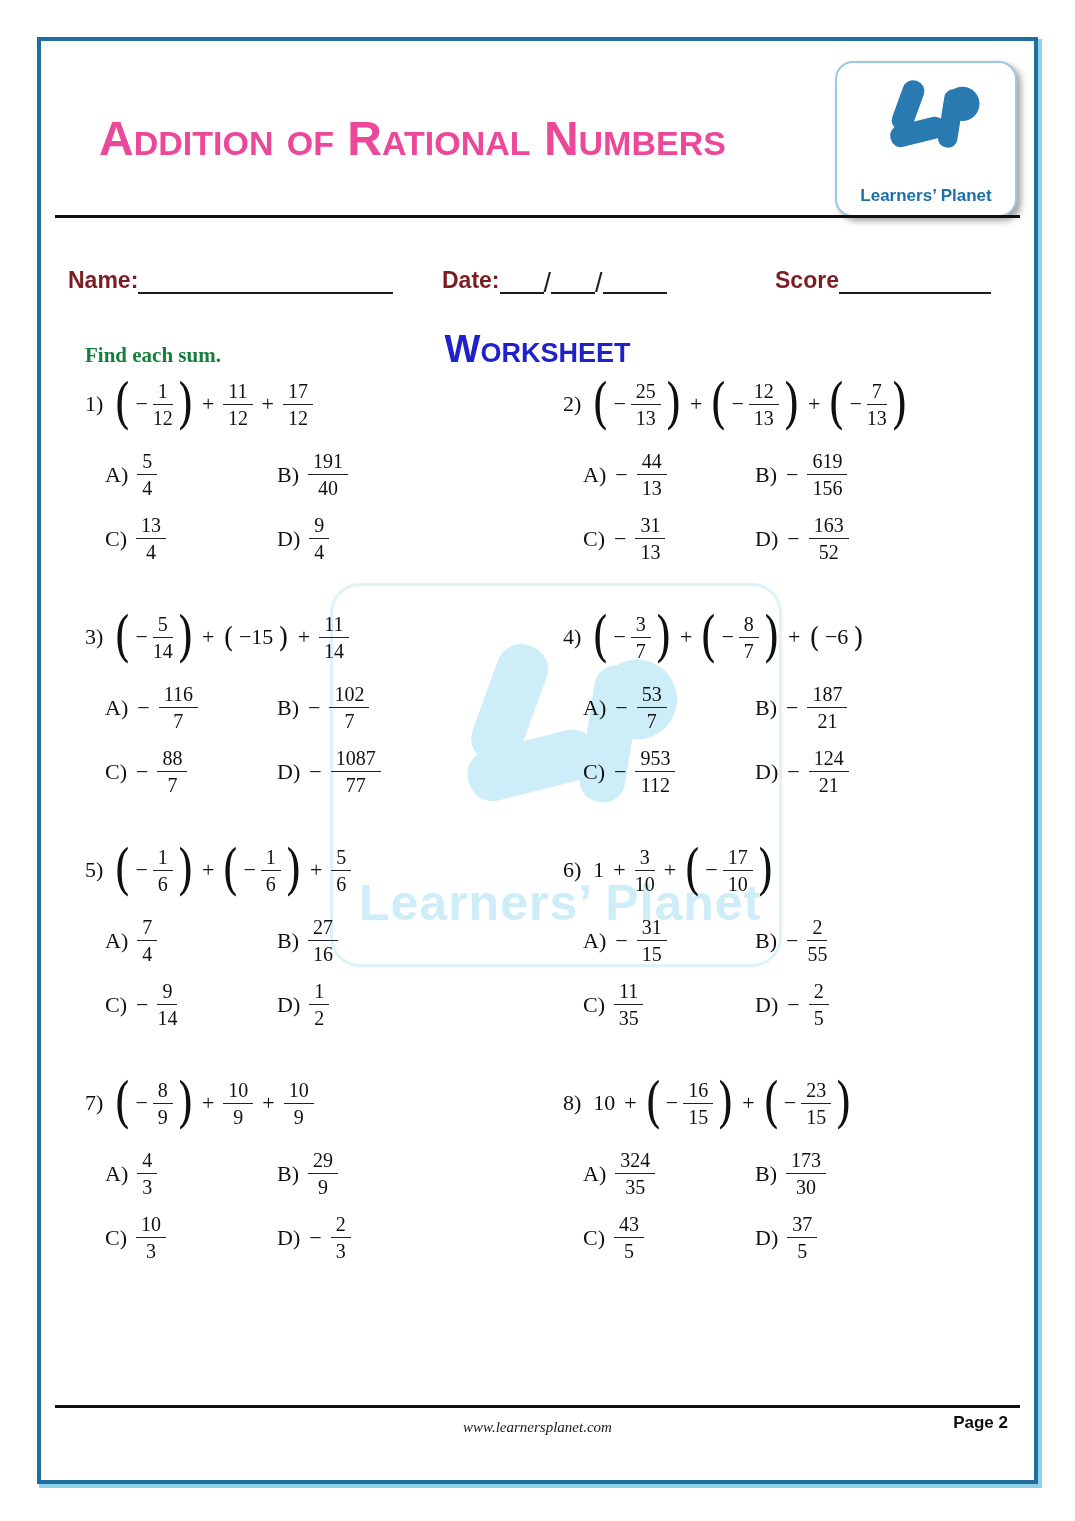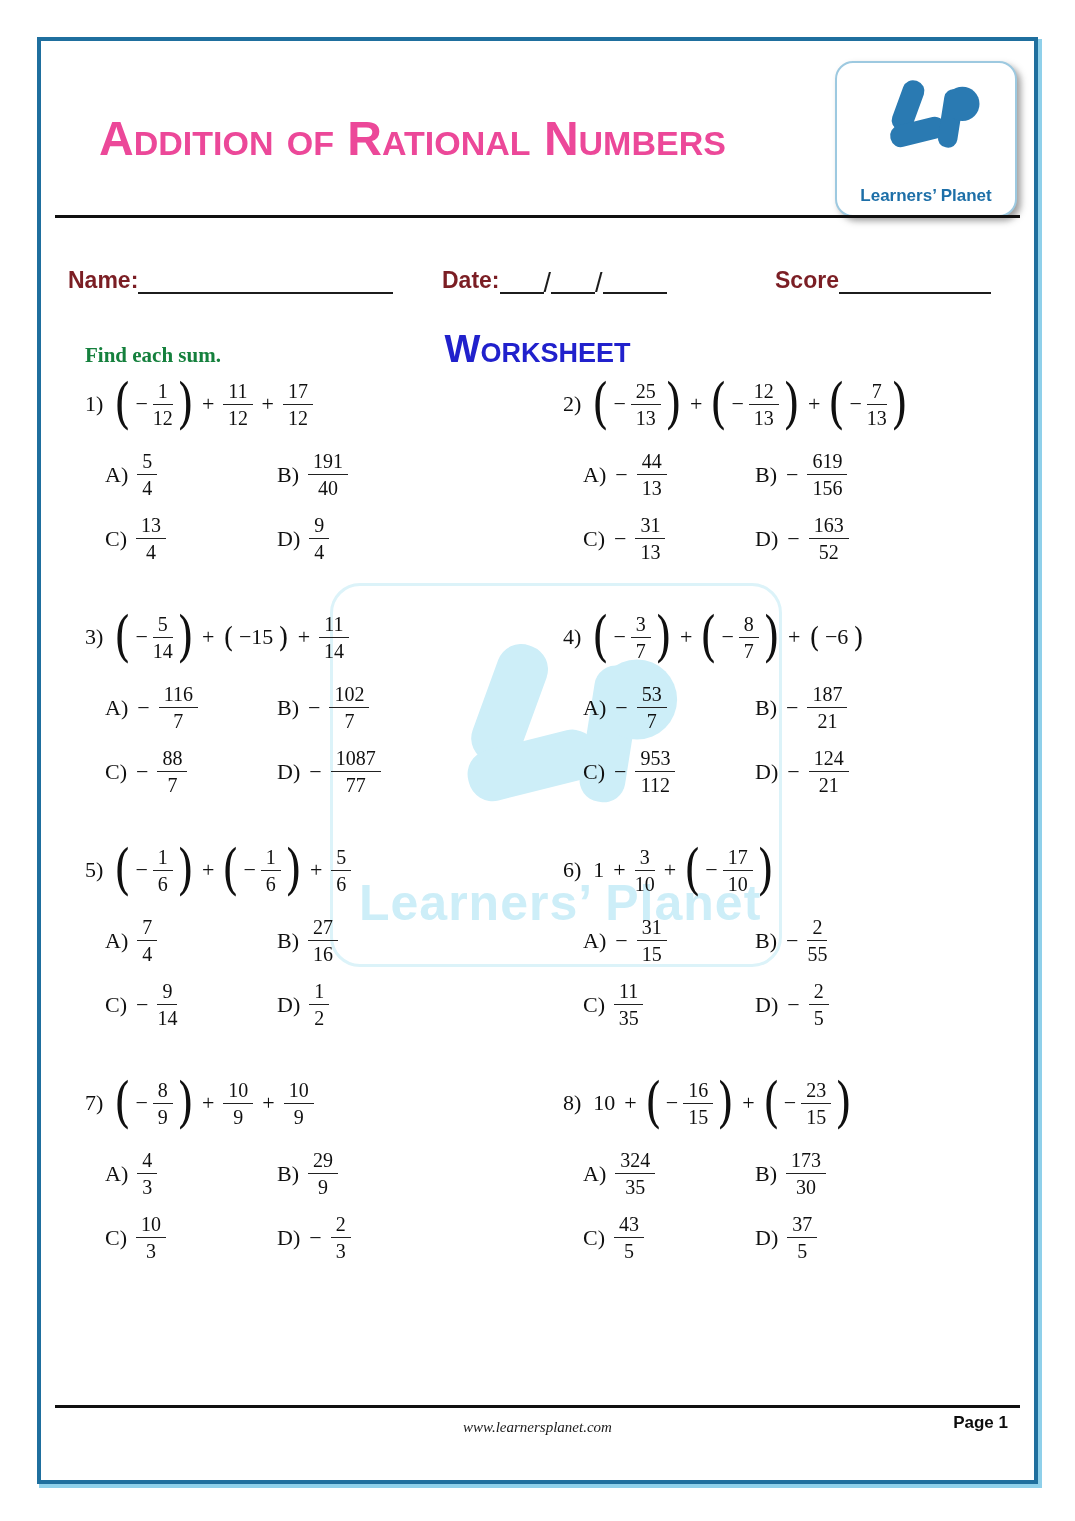--- a/index.html
+++ b/index.html
@@ -589,15 +589,15 @@
               <span class="num">37</span>
               <span class="den">5</span>
             </span>
           </div>
         </div>
       </div>
     </div>
 
   <div class="footer-line"></div>
   <div class="footer-url">www.learnersplanet.com</div>
-  <div class="page-number">Page 1</div>
+  <div class="page-number">Page 2</div>
 
 </div>
 
 </body></html>

